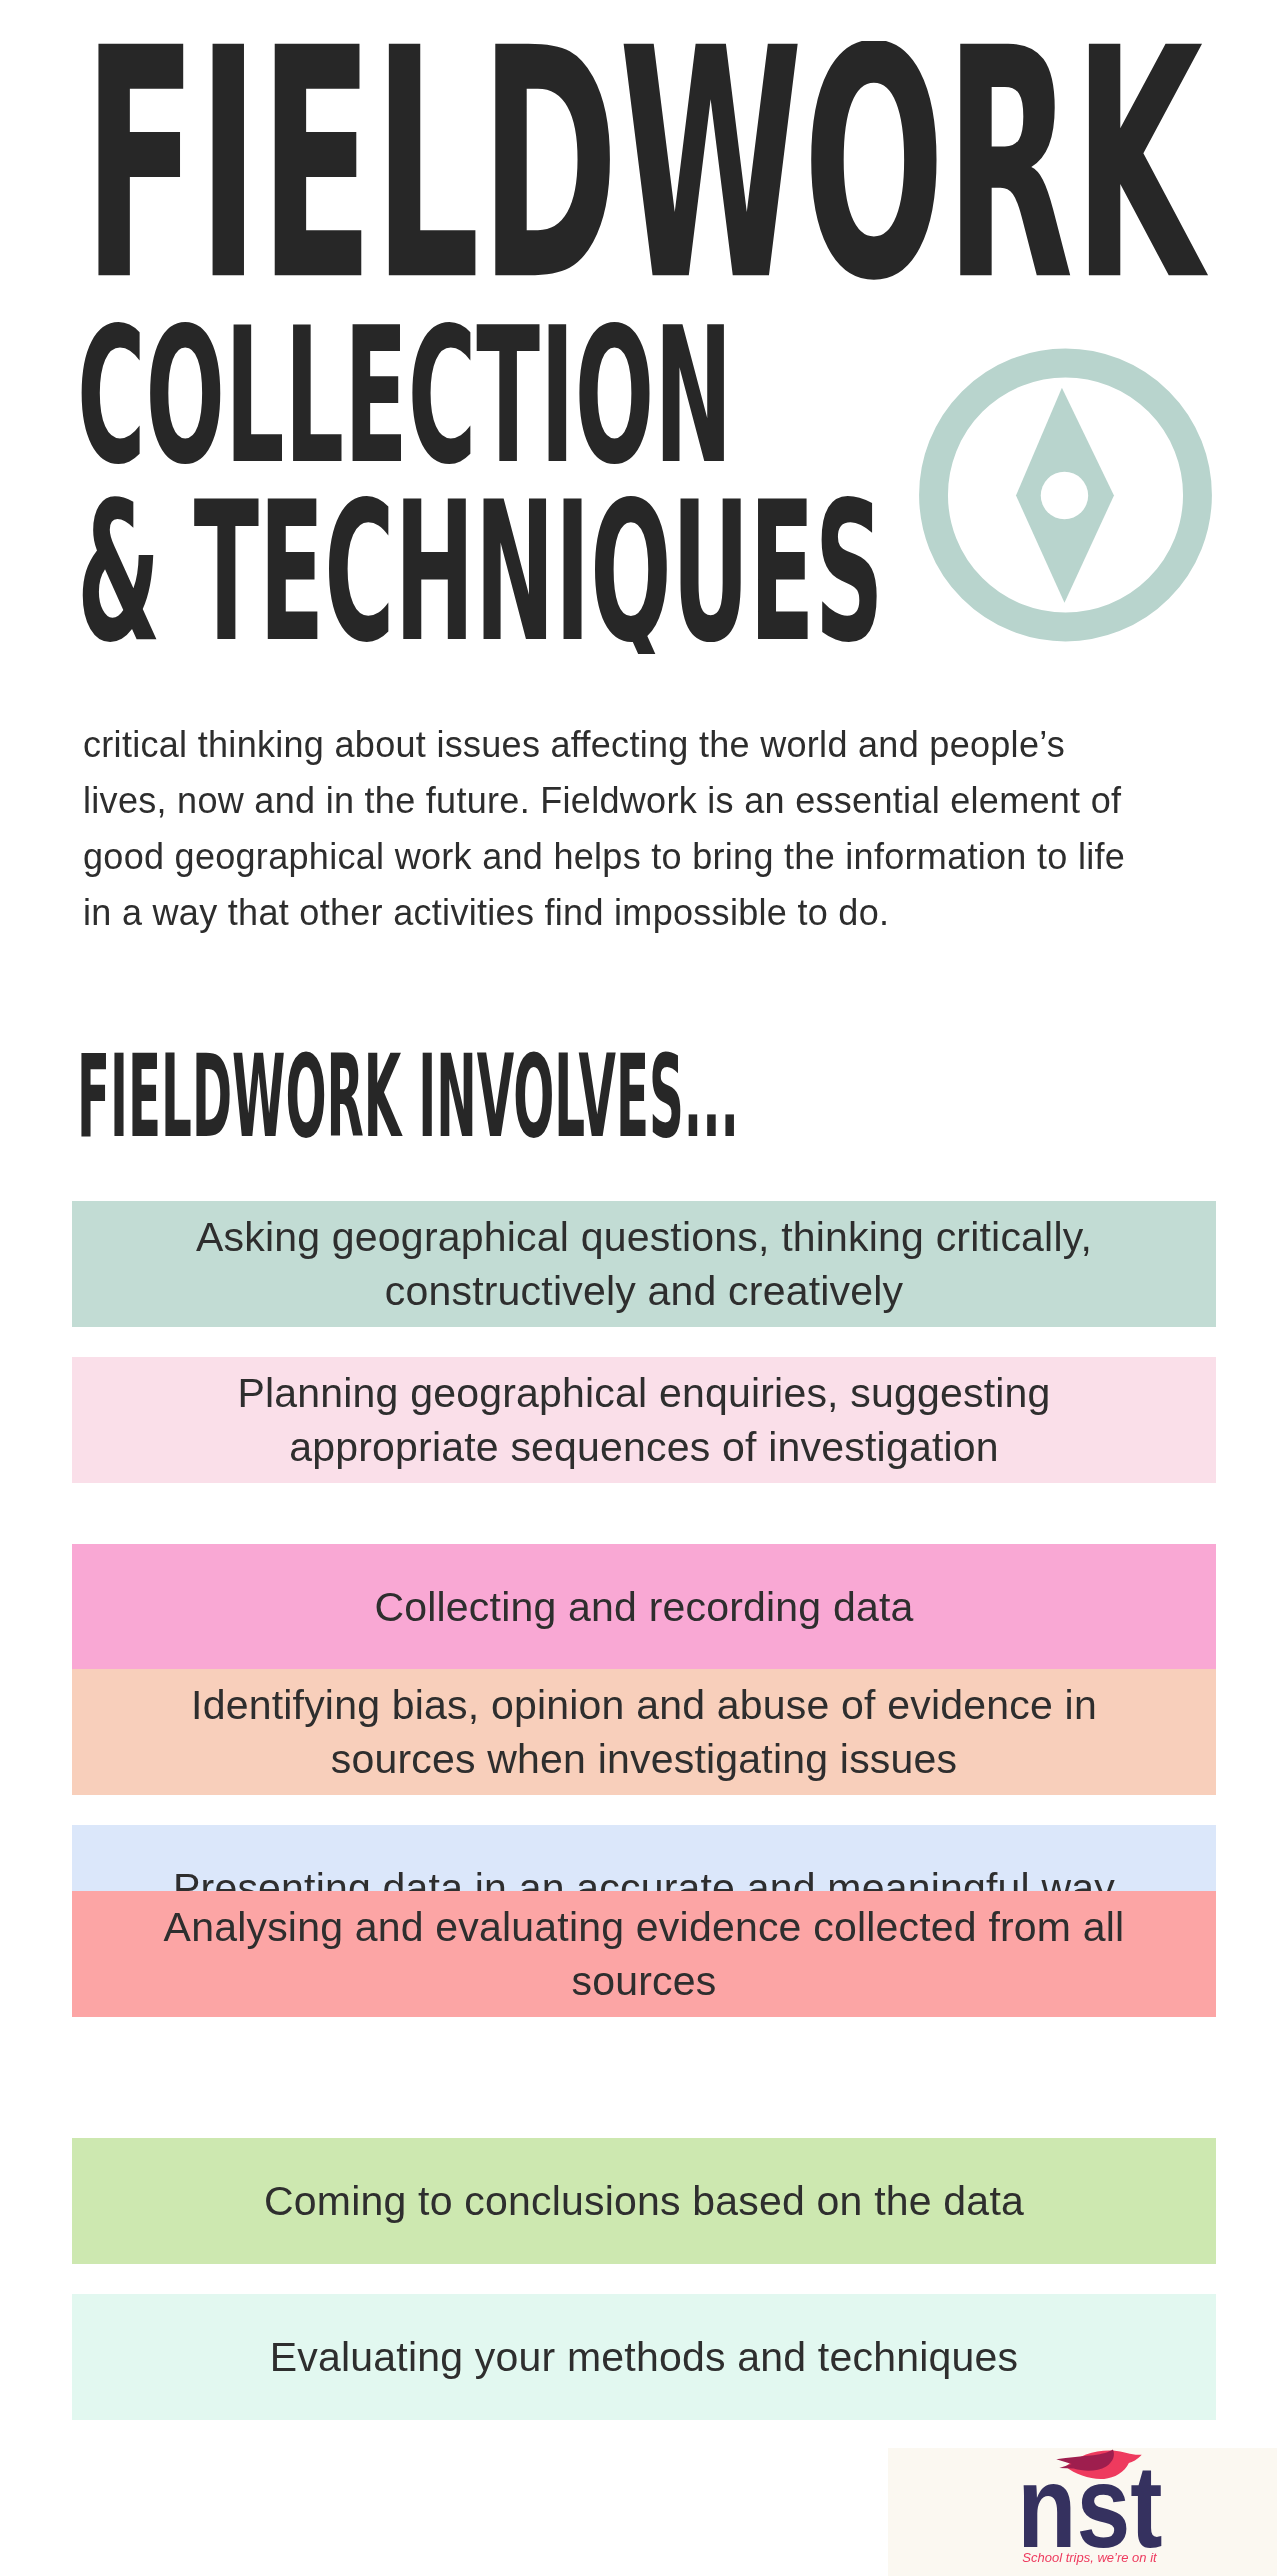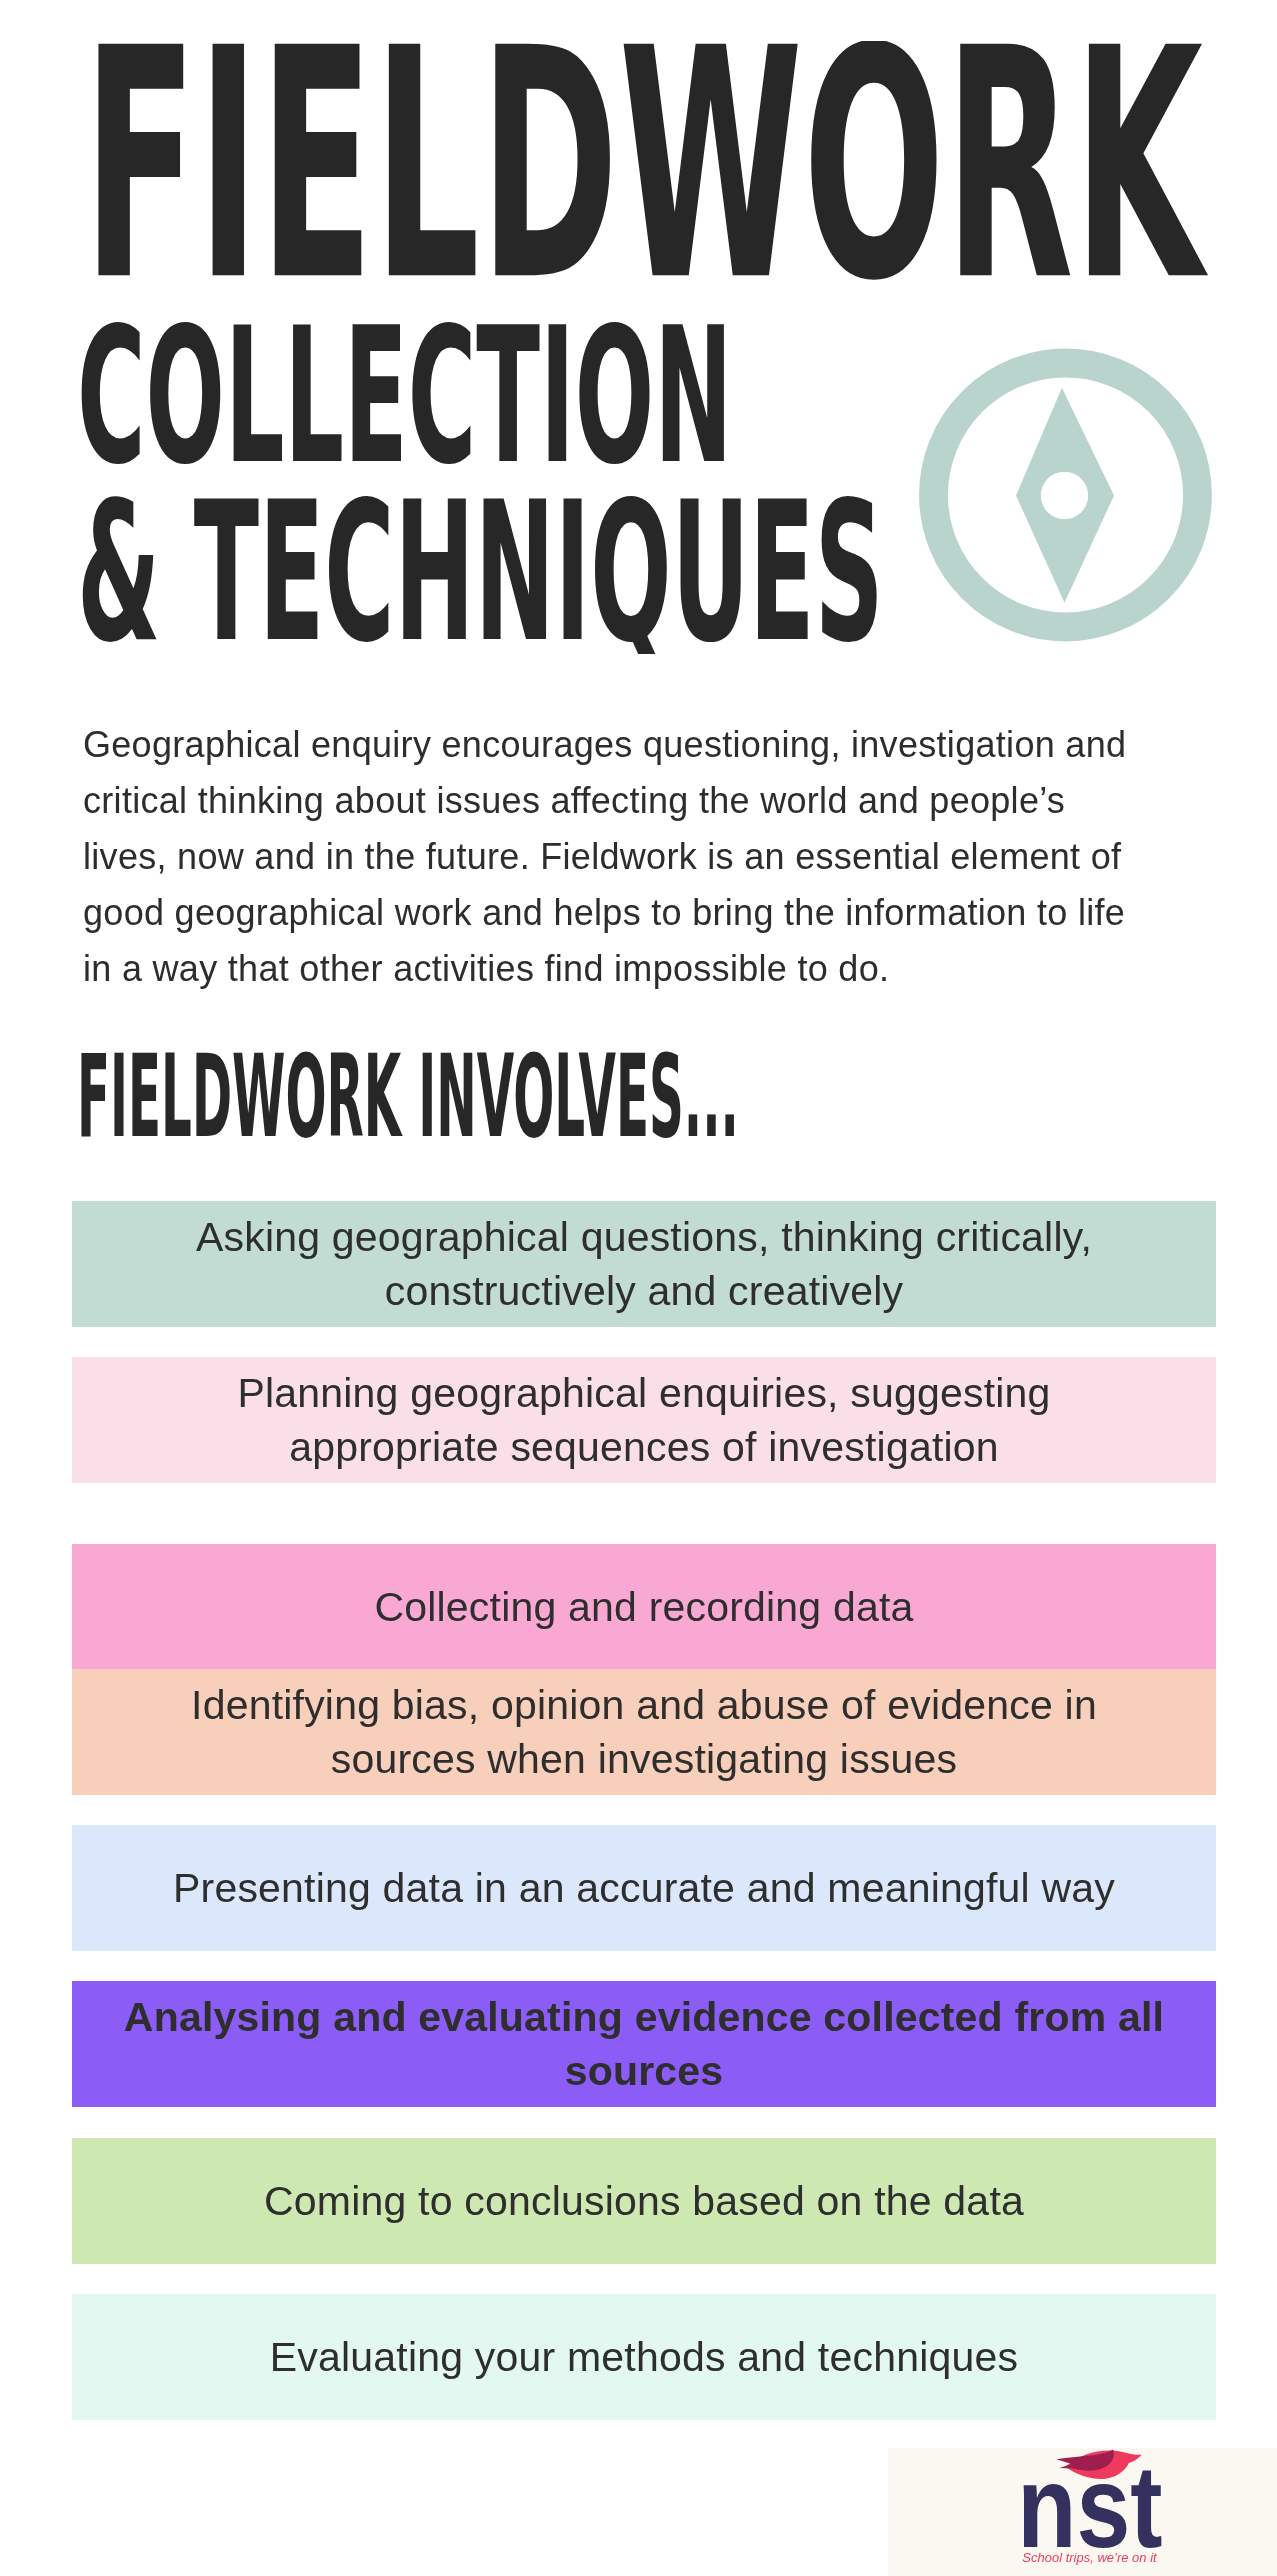--- a/index.html
+++ b/index.html
@@ -49,21 +49,20 @@
   <text class="condensed" x="0" y="290" font-size="372" textLength="1565" lengthAdjust="spacingAndGlyphs">&amp; TECHNIQUES</text>
 </svg>
 
 <svg class="abs" style="left:916px;top:346px;" width="299" height="299" viewBox="0 0 580 580">
   <circle cx="290" cy="289" r="256" fill="none" stroke-width="56" stroke="#b8d4cd"></circle>
   <path d="M283,81 L384,290 L288,498 L194,290 Z" fill="#b8d4cd"></path>
   <circle cx="288" cy="290" r="46" fill="#ffffff"></circle>
 </svg>
 
 <div id="intro" class="abs">
-  <div>Geographical enquiry encourages questioning, investigation and</div>
   <div>critical thinking about issues affecting the world and people’s</div>
   <div>lives, now and in the future. Fieldwork is an essential element of</div>
   <div>good geographical work and helps to bring the information to life</div>
   <div>in a way that other activities find impossible to do.</div>
 </div>
 
 <svg class="abs" style="left:77px;top:1051px;" width="747" height="116" viewBox="0 0 1450 225">
   <text class="condensed" x="0" y="165" font-size="220" textLength="1285" lengthAdjust="spacingAndGlyphs">FIELDWORK INVOLVES...</text>
 </svg>
 
@@ -83,21 +82,21 @@
 
 <div class="abs bar" style="top: 1669px; background: rgb(248, 207, 187);">
   <span>Identifying bias, opinion and abuse of evidence in</span>
   <span>sources when investigating issues</span>
 </div>
 
 <div class="abs bar" style="top: 1825px; background: rgb(219, 231, 250);">
   <span>Presenting data in an accurate and meaningful way</span>
 </div>
 
-<div class="abs bar" style="top: 1981px; background: #8b5cf6; font-weight: bold;">
+<div class="abs bar" style="top: 1891px; background: #fca5a5;">
   <span>Analysing and evaluating evidence collected from all</span>
   <span>sources</span>
 </div>
 
 <div class="abs bar" style="top: 2138px; background: rgb(205, 232, 176);">
   <span>Coming to conclusions based on the data</span>
 </div>
 
 <div class="abs bar" style="top: 2294px; background: rgb(226, 248, 240);">
   <span>Evaluating your methods and techniques</span>

